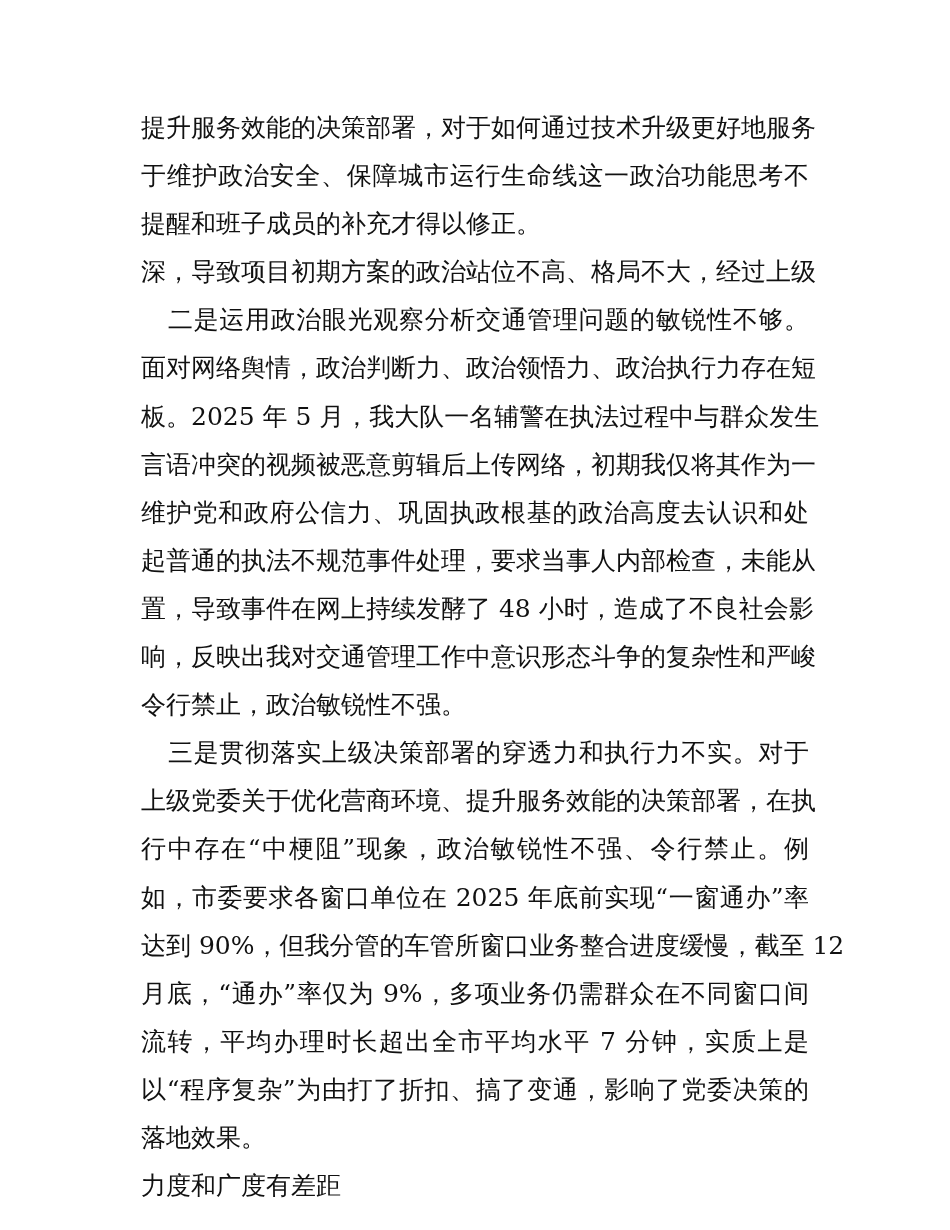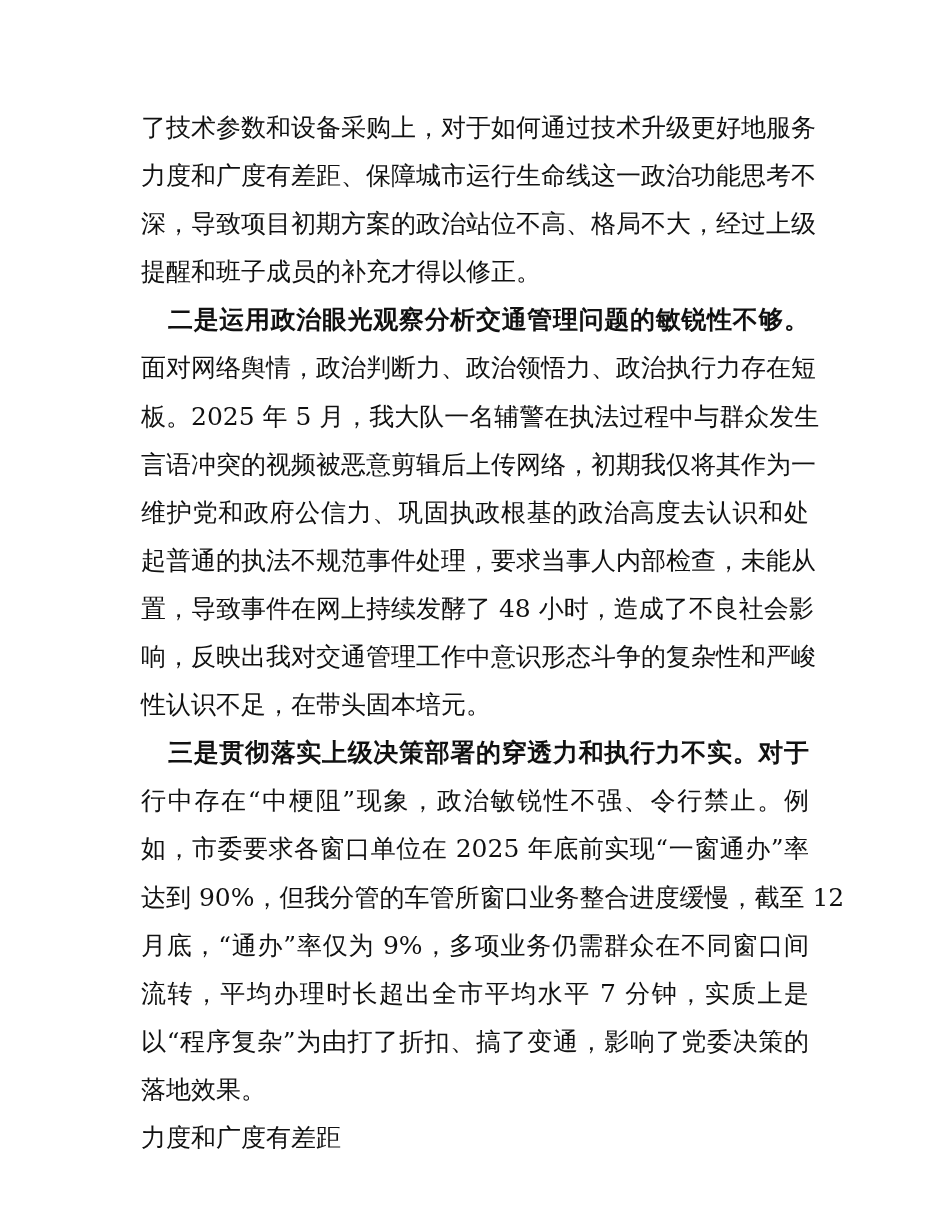--- a/index.html
+++ b/index.html
@@ -37,50 +37,50 @@
       white-space: nowrap;
       text-align: justify;
       text-align-last: justify;
       letter-spacing: 0;
     }
     .line.last {
       text-align-last: left;
     }
     .line.indent {
       padding-left: 27px;
-      font-weight: bold;
     }
   </style>
 </head>
 <body>
 
 <div class="page">
   <div class="body-text">
 
     <div>
-      <span class="line">了技术参数和设备采购上，对于如何通过技术升级更好地服务</span>
-      <span class="line">力度和广度有差距、保障城市运行生命线这一政治功能思考不</span>
+      <span class="line">提升服务效能的决策部署，对于如何通过技术升级更好地服务</span>
+      <span class="line">于维护政治安全、保障城市运行生命线这一政治功能思考不</span>
+      <span class="line last">提醒和班子成员的补充才得以修正。</span>
       <span class="line">深，导致项目初期方案的政治站位不高、格局不大，经过上级</span>
-      <span class="line last">提醒和班子成员的补充才得以修正。</span>
     </div>
 
     <div>
       <span class="line indent">二是运用政治眼光观察分析交通管理问题的敏锐性不够。</span>
       <span class="line">面对网络舆情，政治判断力、政治领悟力、政治执行力存在短</span>
       <span class="line">板。2025 年 5 月，我大队一名辅警在执法过程中与群众发生</span>
       <span class="line">言语冲突的视频被恶意剪辑后上传网络，初期我仅将其作为一</span>
       <span class="line">维护党和政府公信力、巩固执政根基的政治高度去认识和处</span>
       <span class="line">起普通的执法不规范事件处理，要求当事人内部检查，未能从</span>
       <span class="line">置，导致事件在网上持续发酵了 48 小时，造成了不良社会影</span>
       <span class="line">响，反映出我对交通管理工作中意识形态斗争的复杂性和严峻</span>
-      <span class="line last">性认识不足，在带头固本培元。</span>
+      <span class="line last">令行禁止，政治敏锐性不强。</span>
     </div>
 
     <div>
       <span class="line indent">三是贯彻落实上级决策部署的穿透力和执行力不实。对于</span>
+      <span class="line">上级党委关于优化营商环境、提升服务效能的决策部署，在执</span>
       <span class="line">行中存在“中梗阻”现象，政治敏锐性不强、令行禁止。例</span>
       <span class="line">如，市委要求各窗口单位在 2025 年底前实现“一窗通办”率</span>
       <span class="line">达到 90%，但我分管的车管所窗口业务整合进度缓慢，截至 12</span>
       <span class="line">月底，“通办”率仅为 9%，多项业务仍需群众在不同窗口间</span>
       <span class="line">流转，平均办理时长超出全市平均水平 7 分钟，实质上是</span>
       <span class="line">以“程序复杂”为由打了折扣、搞了变通，影响了党委决策的</span>
       <span class="line last">落地效果。</span>
     </div>
 
     <div>

